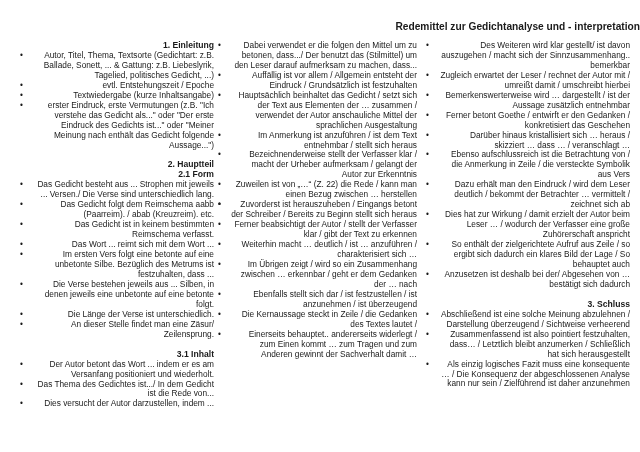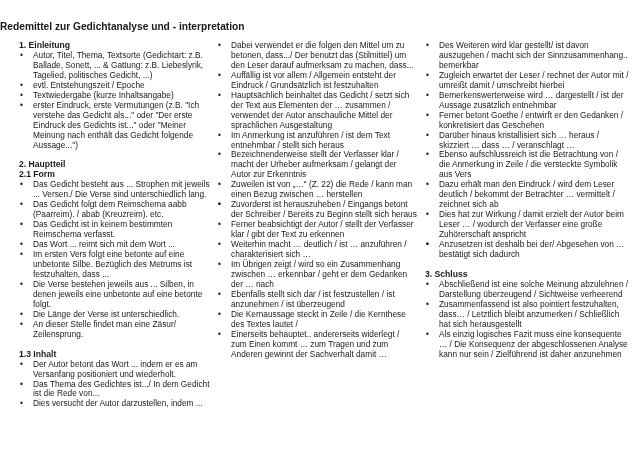--- a/index.html
+++ b/index.html
@@ -1,24 +1,24 @@
 <!DOCTYPE html>
 <html><head>
   <meta charset="utf-8">
   <style>
     html, body { margin: 0; padding: 0; background: #ffffff; }
     body {
       width: 640px; height: 452px; overflow: hidden; position: relative;
       font-family: "Liberation Sans", sans-serif; color: #1a1a1a;
     }
     .title {
-      position: absolute; top: 21px; left: 0; width: 640px; text-align: left;
+      position: absolute; top: 21px; left: 0; width: 640px; text-align: right;
       font-weight: bold; font-size: 10.2px; letter-spacing: 0px;
     }
-    .col { position: absolute; top: 41px; font-size: 8.3px; line-height: 9.95px; }
+    .col { position: absolute; top: 41px; font-size: 8.3px; line-height: 9.95px; text-align: right; }
     .col1 { left: 19px; width: 195px; }
     .col2 { left: 217px; width: 200px; }
     .col3 { left: 425px; width: 205px; }
     .heading { font-weight: bold; font-size: 8.6px; }
     .gap { height: 10px; }
     ul { list-style: none; margin: 0; padding: 0; }
     li { position: relative; padding-left: 14px; }
     li .bullet { position: absolute; left: 1px; top: 0; }
   </style>
 </head>
@@ -41,21 +41,21 @@
     <li><span class="bullet">•</span><span>Das Gedicht besteht aus ... Strophen mit jeweils ... Versen./ Die Verse sind unterschiedlich lang.</span></li>
     <li><span class="bullet">•</span><span>Das Gedicht folgt dem Reimschema aabb (Paarreim). / abab (Kreuzreim). etc.</span></li>
     <li><span class="bullet">•</span><span>Das Gedicht ist in keinem bestimmten Reimschema verfasst.</span></li>
     <li><span class="bullet">•</span><span>Das Wort ... reimt sich mit dem Wort ...</span></li>
     <li><span class="bullet">•</span><span>Im ersten Vers folgt eine betonte auf eine unbetonte Silbe. Bezüglich des Metrums ist festzuhalten, dass ...</span></li>
     <li><span class="bullet">•</span><span>Die Verse bestehen jeweils aus ... Silben, in denen jeweils eine unbetonte auf eine betonte folgt.</span></li>
     <li><span class="bullet">•</span><span>Die Länge der Verse ist unterschiedlich.</span></li>
     <li><span class="bullet">•</span><span>An dieser Stelle findet man eine Zäsur/ Zeilensprung.</span></li>
   </ul>
   <div class="gap"></div>
-  <div class="heading">1.3 Inhalt</div>
+  <div class="heading">3.1 Inhalt</div>
   <ul>
     <li><span class="bullet">•</span><span>Der Autor betont das Wort ... indem er es am Versanfang positioniert und wiederholt.</span></li>
     <li><span class="bullet">•</span><span>Das Thema des Gedichtes ist.../ In dem Gedicht ist die Rede von...</span></li>
     <li><span class="bullet">•</span><span>Dies versucht der Autor darzustellen, indem ...</span></li>
   </ul>
 </div>
 
 <div class="col col2">
   <ul>
     <li><span class="bullet">•</span><span>Dabei verwendet er die folgen den Mittel um zu betonen, dass.../ Der benutzt das (Stilmittel) um den Leser darauf aufmerksam zu machen, dass...</span></li>
@@ -63,36 +63,36 @@
     <li><span class="bullet">•</span><span>Hauptsächlich beinhaltet das Gedicht / setzt sich der Text aus Elementen der … zusammen / verwendet der Autor anschauliche Mittel der sprachlichen Ausgestaltung</span></li>
     <li><span class="bullet">•</span><span>Im Anmerkung ist anzuführen / ist dem Text entnehmbar / stellt sich heraus</span></li>
     <li><span class="bullet">•</span><span>Bezeichnenderweise stellt der Verfasser klar / macht der Urheber aufmerksam / gelangt der Autor zur Erkenntnis</span></li>
     <li><span class="bullet">•</span><span>Zuweilen ist von „…“ (Z. 22) die Rede / kann man einen Bezug zwischen … herstellen</span></li>
     <li><span class="bullet">•</span></li>
     <li><span class="bullet">•</span><span>Zuvorderst ist herauszuheben / Eingangs betont der Schreiber / Bereits zu Beginn stellt sich heraus</span></li>
     <li><span class="bullet">•</span><span>Ferner beabsichtigt der Autor / stellt der Verfasser klar / gibt der Text zu erkennen</span></li>
     <li><span class="bullet">•</span><span>Weiterhin macht … deutlich / ist … anzuführen / charakterisiert sich …</span></li>
     <li><span class="bullet">•</span><span>Im Übrigen zeigt / wird so ein Zusammenhang zwischen … erkennbar / geht er dem Gedanken der … nach</span></li>
     <li><span class="bullet">•</span><span>Ebenfalls stellt sich dar / ist festzustellen / ist anzunehmen / ist überzeugend</span></li>
-    <li><span class="bullet">•</span><span>Die Kernaussage steckt in Zeile / die Kernthese des Textes lautet /</span></li>
+    <li><span class="bullet">•</span><span>Die Kernaussage steckt in Zeile / die Gedanken des Textes lautet /</span></li>
     <li><span class="bullet">•</span><span>Einerseits behauptet.. andererseits widerlegt / zum Einen kommt … zum Tragen und zum Anderen gewinnt der Sachverhalt damit …</span></li>
   </ul>
 </div>
 
 <div class="col col3">
   <ul>
     <li><span class="bullet">•</span><span>Des Weiteren wird klar gestellt/ ist davon auszugehen / macht sich der Sinnzusammenhang.. bemerkbar</span></li>
     <li><span class="bullet">•</span><span>Zugleich erwartet der Leser / rechnet der Autor mit / umreißt damit / umschreibt hierbei</span></li>
     <li><span class="bullet">•</span><span>Bemerkenswerterweise wird … dargestellt / ist der Aussage zusätzlich entnehmbar</span></li>
     <li><span class="bullet">•</span><span>Ferner betont Goethe / entwirft er den Gedanken / konkretisiert das Geschehen</span></li>
     <li><span class="bullet">•</span><span>Darüber hinaus kristallisiert sich … heraus / skizziert … dass … / veranschlagt …</span></li>
     <li><span class="bullet">•</span><span>Ebenso aufschlussreich ist die Betrachtung von / die Anmerkung in Zeile / die versteckte Symbolik aus Vers</span></li>
     <li><span class="bullet">•</span><span>Dazu erhält man den Eindruck / wird dem Leser deutlich / bekommt der Betrachter … vermittelt / zeichnet sich ab</span></li>
     <li><span class="bullet">•</span><span>Dies hat zur Wirkung / damit erzielt der Autor beim Leser … / wodurch der Verfasser eine große Zuhörerschaft anspricht</span></li>
-    <li><span class="bullet">•</span></li>
+    <li><span class="bullet">•</span><span>So enthält der zielgerichtete Aufruf aus Zeile / so ergibt sich dadurch ein klares Bild der Lage / So behauptet auch</span></li>
     <li><span class="bullet">•</span><span>Anzusetzen ist deshalb bei der/ Abgesehen von … bestätigt sich dadurch</span></li>
   </ul>
   <div class="gap"></div>
   <div class="heading">3. Schluss</div>
   <ul>
     <li><span class="bullet">•</span><span>Abschließend ist eine solche Meinung abzulehnen / Darstellung überzeugend / Sichtweise verheerend</span></li>
     <li><span class="bullet">•</span><span>Zusammenfassend ist also pointiert festzuhalten, dass… / Letztlich bleibt anzumerken / Schließlich hat sich herausgestellt</span></li>
     <li><span class="bullet">•</span><span>Als einzig logisches Fazit muss eine konsequente … / Die Konsequenz der abgeschlossenen Analyse kann nur sein / Zielführend ist daher anzunehmen</span></li>
   </ul>
 </div>

